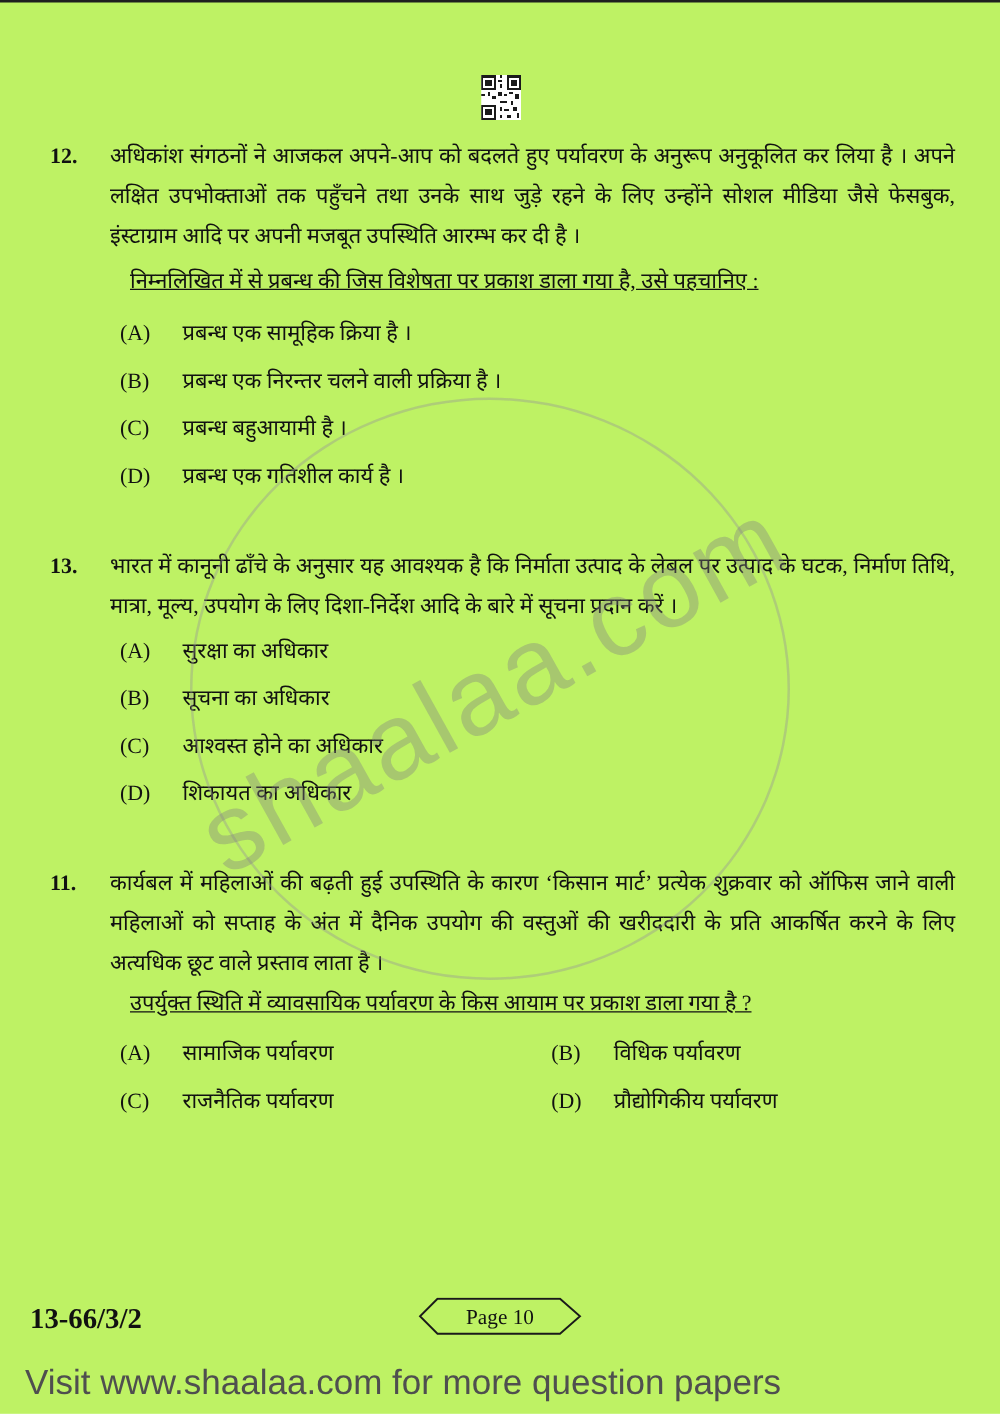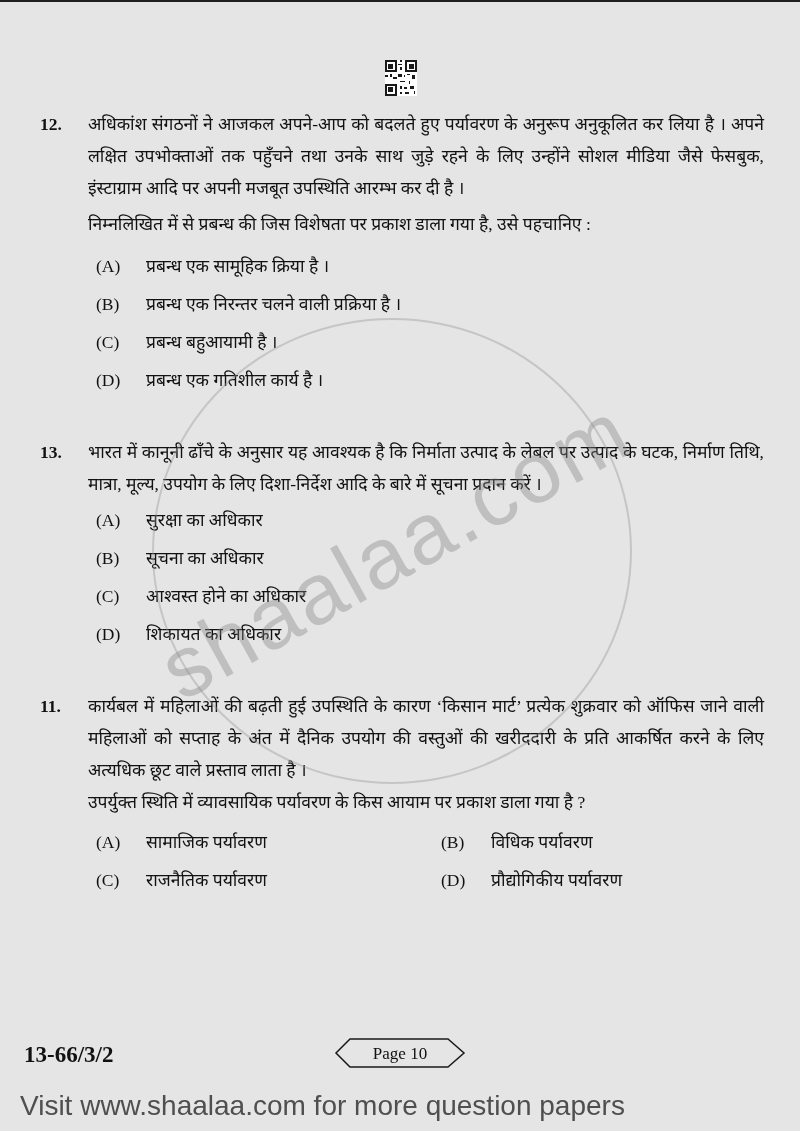--- a/index.html
+++ b/index.html
@@ -6,21 +6,21 @@
   html, body { margin: 0; padding: 0; }
   body {
     width: 800px; height: 1131px;
     background: #ffffff;
     font-family: "Liberation Serif", "DejaVu Serif", serif;
     color: #111111;
   }
   .page {
     position: relative;
     width: 800px; height: 1131px;
-    background: #e5e5e5;
+    background: #bef264;
     overflow: hidden;
   }
   .top-edge {
     position: absolute; top: 0; left: 0;
     width: 800px; height: 2px;
     background: #1f1f1f;
   }
   .qr {
     position: absolute; top: 60px; left: 385px;
     width: 32px; height: 36px;
@@ -38,21 +38,21 @@
     font-size: 17.5px;
     line-height: 32px;
   }
   .qbody {
     flex: 1 1 auto;
     padding-right: 36px;
     font-size: 17.5px;
     line-height: 32px;
   }
   .qtext { text-align: justify; margin: 0 0 4px 0; }
-  .qprompt { text-align: justify; margin: 0 0 10px 0; }
+  .qprompt { text-align: justify; margin: 0 0 10px 16px; text-decoration: underline; }
   .option { display: flex; margin-bottom: 6px; padding-left: 8px; }
   .opt-label { flex: 0 0 50px; }
   .opt-text { flex: 1 1 auto; }
   .options-grid {
     display: grid;
     grid-template-columns: 345px 1fr;
     margin-top: 8px;
   }
   .watermark-circle {
     position: absolute;

